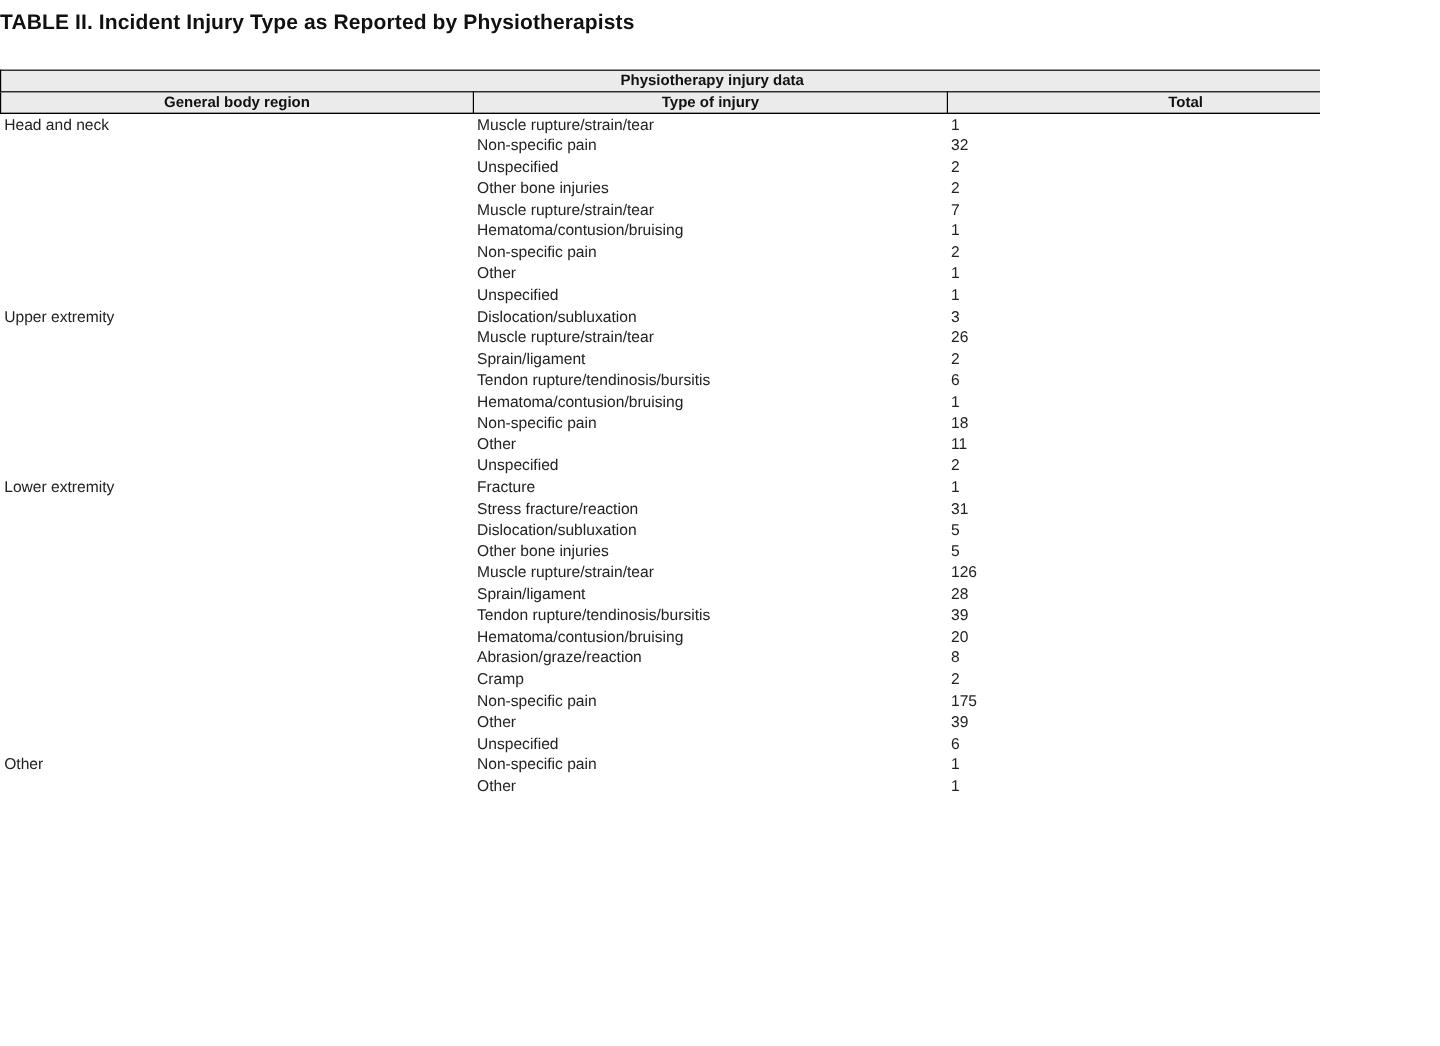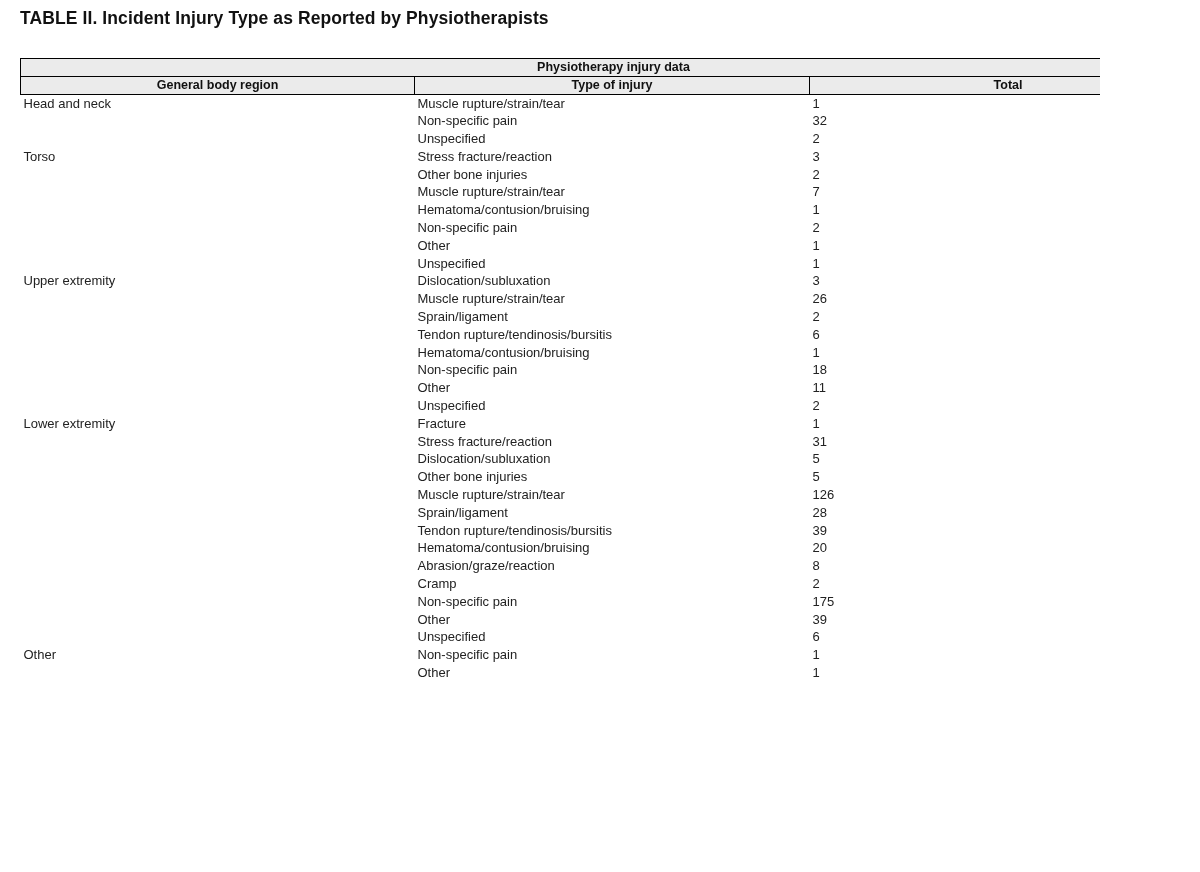--- a/index.html
+++ b/index.html
@@ -7,21 +7,21 @@
     padding: 0;
     background: #ffffff;
     font-family: "Liberation Sans", sans-serif;
     color: #1a1a1a;
   }
   .page {
     width: 1100px;
     height: 872px;
     background: #ffffff;
     box-sizing: border-box;
-    padding: 6px 7px 0 20px;
+    padding: 6px 7px 0 0;
     overflow: hidden;
   }
   .title {
     font-size: 17.5px;
     font-weight: bold;
     color: #111111;
     margin: 2px 0 8px 0;
     letter-spacing: 0.1px;
   }
   table.injury-table {
@@ -94,25 +94,20 @@
           <td></td>
           <td>Non-specific pain</td>
           <td>32</td>
         </tr>
         <tr>
           <td></td>
           <td>Unspecified</td>
           <td>2</td>
         </tr>
         <tr>
-          <td>Torso</td>
-          <td>Stress fracture/reaction</td>
-          <td>3</td>
-        </tr>
-        <tr>
           <td></td>
           <td>Other bone injuries</td>
           <td>2</td>
         </tr>
         <tr>
           <td></td>
           <td>Muscle rupture/strain/tear</td>
           <td>7</td>
         </tr>
         <tr>

